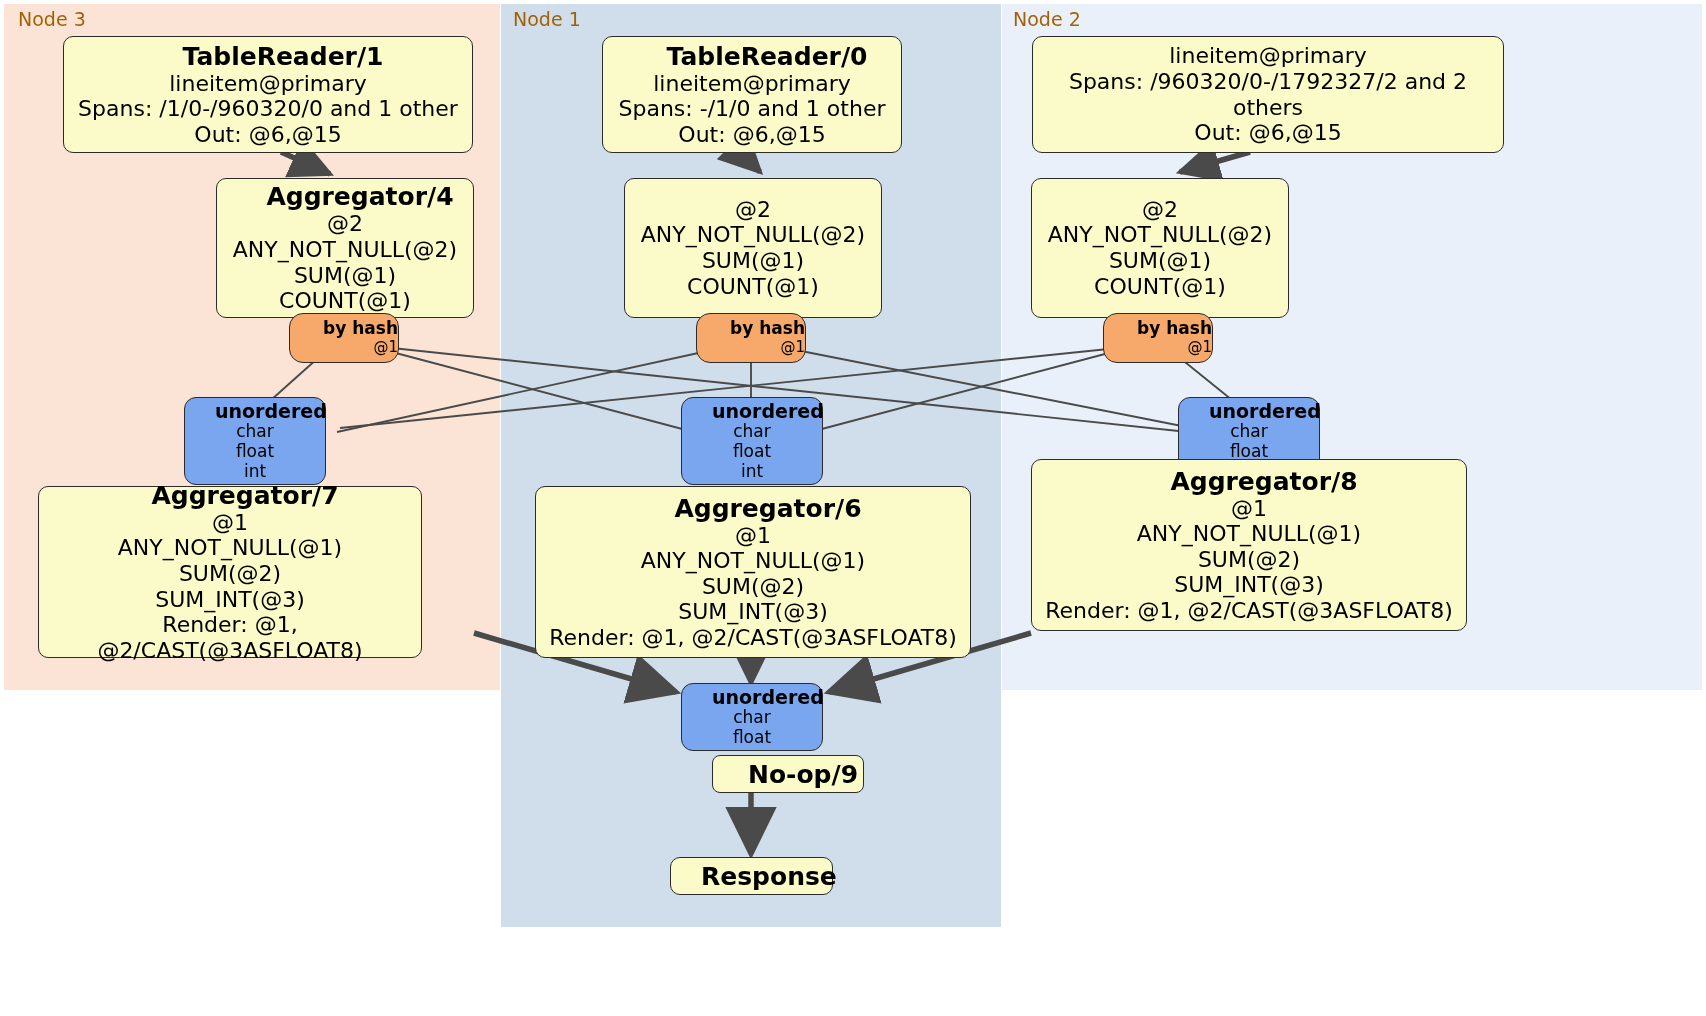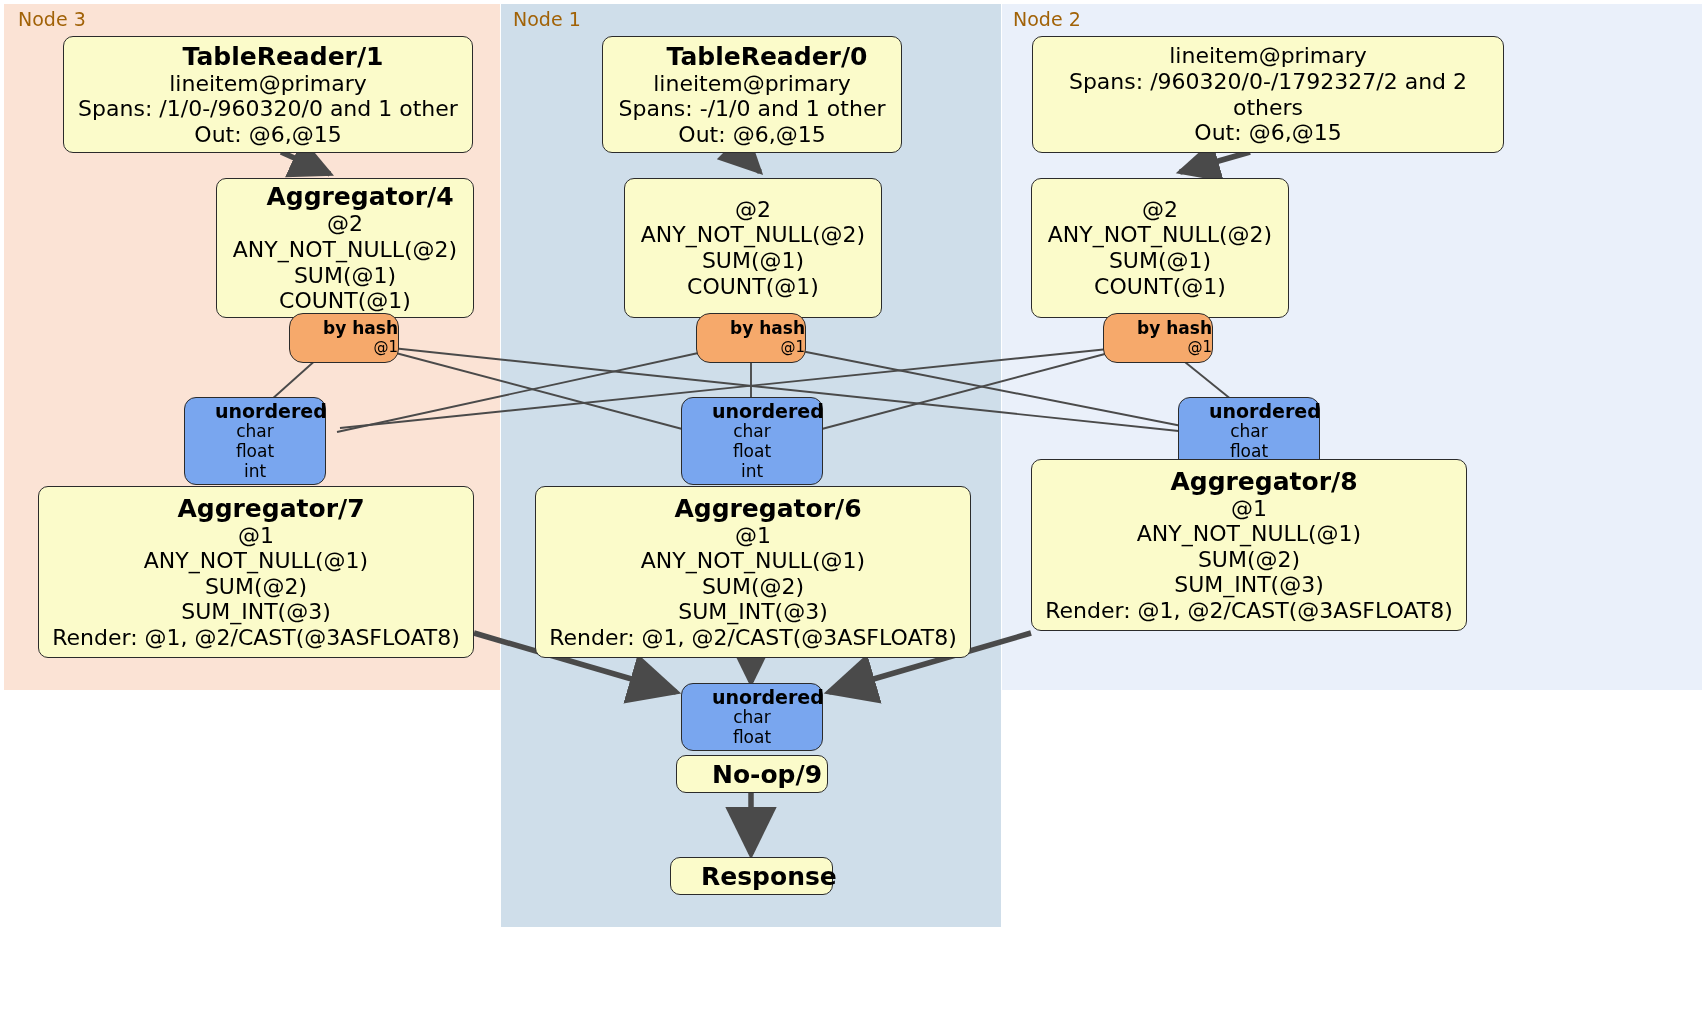--- a/index.html
+++ b/index.html
@@ -175,21 +175,21 @@
     <div class="ln">int</div>
   </div>
 
   <div class="box synch s-synch" style="left:1178px;top:397px;width:142px;height:88px;">
     <div class="ttl">unordered</div>
     <div class="ln">char</div>
     <div class="ln">float</div>
     <div class="ln">int</div>
   </div>
 
-  <div class="box proc s-agg" style="left:38px;top:486px;width:436px;height:172px;">
+  <div class="box proc s-agg" style="left:38px;top:486px;width:384px;height:172px;">
     <div class="ttl">Aggregator/7</div>
     <div class="ln">@1</div>
     <div class="ln">ANY_NOT_NULL(@1)</div>
     <div class="ln">SUM(@2)</div>
     <div class="ln">SUM_INT(@3)</div>
     <div class="ln">Render: @1, @2/CAST(@3ASFLOAT8)</div>
   </div>
 
   <div class="box proc s-agg" style="left:535px;top:486px;width:436px;height:172px;">
     <div class="ttl">Aggregator/6</div>
@@ -208,21 +208,21 @@
     <div class="ln">SUM_INT(@3)</div>
     <div class="ln">Render: @1, @2/CAST(@3ASFLOAT8)</div>
   </div>
 
   <div class="box synch s-synch" style="left:681px;top:683px;width:142px;height:68px;">
     <div class="ttl">unordered</div>
     <div class="ln">char</div>
     <div class="ln">float</div>
   </div>
 
-  <div class="box proc s-simple" style="left:676px;top:755px;width:152px;height:38px;">
+  <div class="box proc s-simple" style="left:712px;top:755px;width:152px;height:38px;border-radius:8px;">
     <div class="ttl">No-op/9</div>
   </div>
 
   <div class="box proc s-simple" style="left:670px;top:857px;width:163px;height:38px;">
     <div class="ttl">Response</div>
   </div>
 
 </div>
 
 </body></html>

